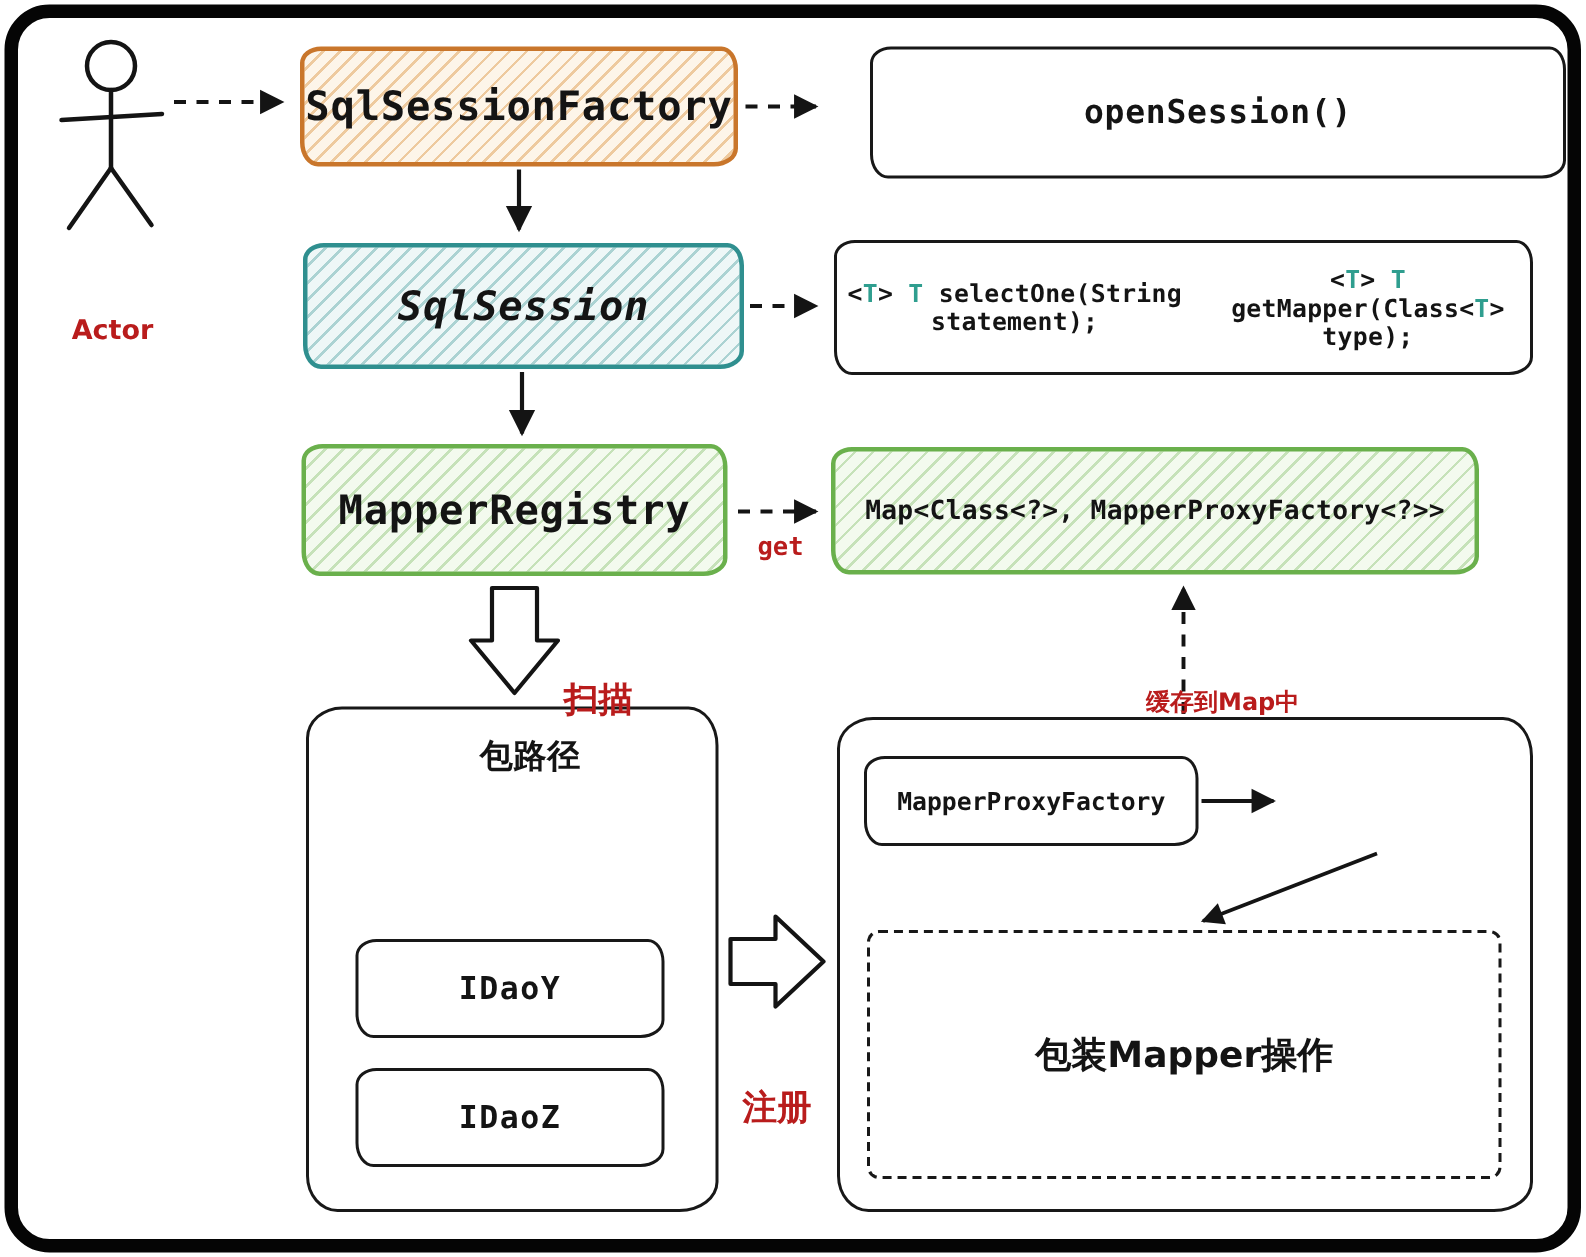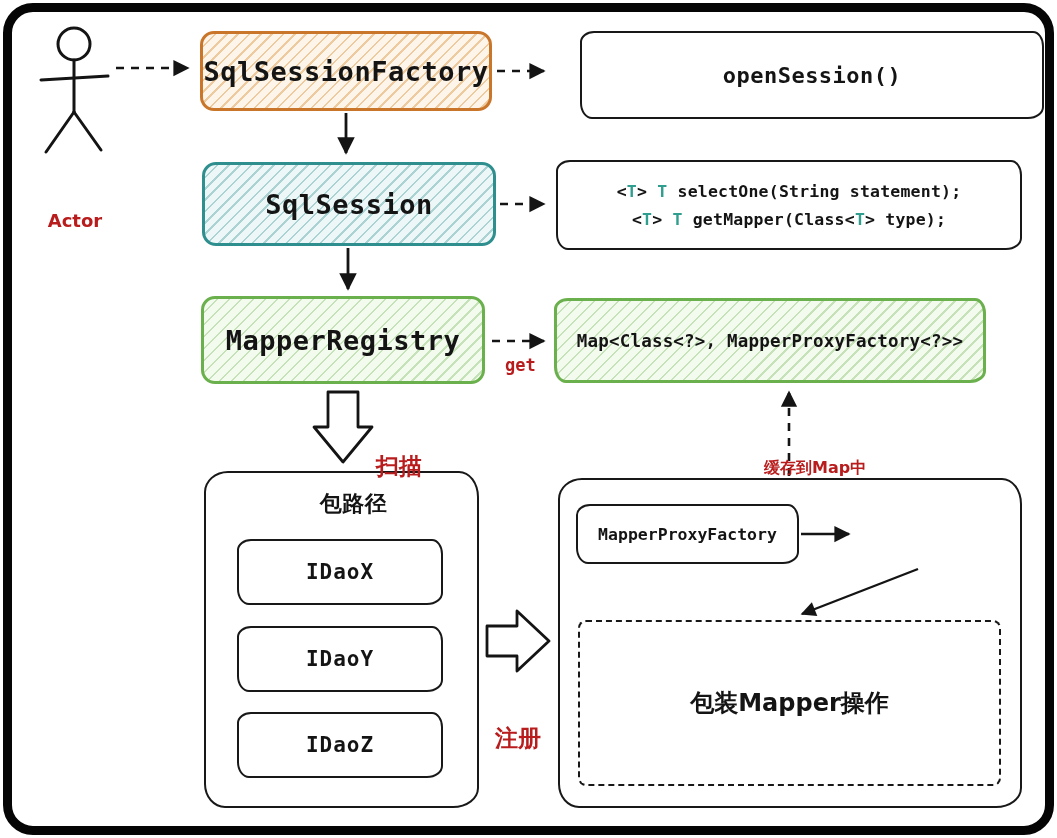--- a/index.html
+++ b/index.html
@@ -27,24 +27,24 @@
   .fill-teal{
     border:3.2px solid #2f8f8f;
     background-color:#eef7f7;
     background-image:repeating-linear-gradient(135deg, rgba(47,143,143,0.35) 0 1.8px, transparent 1.8px 8px);
   }
   .fill-green{
     border:3.2px solid #6ab04c;
     background-color:#f3faee;
     background-image:repeating-linear-gradient(135deg, rgba(106,176,76,0.33) 0 1.8px, transparent 1.8px 8.5px);
   }
-  .title-lg{font-size:27px;font-weight:700;letter-spacing:0.5px;border-radius:14px;}
+  .title-lg{font-size:27px;font-weight:700;letter-spacing:0.5px;}
   .title-md{font-size:22px;font-weight:600;letter-spacing:0.5px;margin-left:24px;}
   .code{font-size:16.5px;font-weight:600;letter-spacing:0.2px;}
-  .code-block{flex-direction:column;gap:9px;align-items:center;justify-content:center;}
+  .code-block{flex-direction:row;gap:9px;align-items:center;justify-content:center;}
   .map-text{font-size:17.5px;font-weight:700;letter-spacing:0.2px;}
   .dao-text{font-size:21px;font-weight:600;letter-spacing:1px;}
   .cn{font-family:"DejaVu Sans","Liberation Sans",sans-serif;}
   .label{
     position:absolute;z-index:4;color:#b91c1c;white-space:nowrap;
     font-family:"DejaVu Sans","Liberation Sans",sans-serif;
     margin-top:44px;
   }
   .dashed-box{
     border:2.4px dashed #181818;border-radius:8px;
@@ -61,44 +61,41 @@
   <div class="frame"></div>
 
   <div class="box fill-orange title-lg" style="left:200px;top:31px;width:292px;height:80px;">
     <span>SqlSessionFactory</span>
   </div>
 
   <div class="box title-md" style="left:556px;top:31px;width:464px;height:88px;">
     <span>openSession()</span>
   </div>
 
-  <div class="box fill-teal title-lg" style="left:202px;top:162px;width:294px;height:84px;">
+  <div class="box fill-teal title-lg" style="left:202px;top:162px;width:294px;height:84px;font-style:italic;">
     <span>SqlSession</span>
   </div>
 
   <div class="box code-block" style="left:556px;top:160px;width:466px;height:90px;">
     <div class="code"><span>&lt;</span><span style="color: rgb(47, 158, 143);">T</span><span>&gt; </span><span style="color: rgb(47, 158, 143);">T</span><span> selectOne(String statement);</span></div>
     <div class="code"><span>&lt;</span><span style="color: rgb(47, 158, 143);">T</span><span>&gt; </span><span style="color: rgb(47, 158, 143);">T</span><span> getMapper(Class&lt;</span><span style="color: rgb(47, 158, 143);">T</span><span>&gt; type);</span></div>
   </div>
 
   <div class="box fill-green title-lg" style="left:201px;top:296px;width:284px;height:88px;">
     <span>MapperRegistry</span>
   </div>
 
   <div class="box fill-green map-text" style="left:554px;top:298px;width:432px;height:85px;">
     <span>Map&lt;Class&lt;?&gt;, MapperProxyFactory&lt;?&gt;&gt;</span>
   </div>
 
   <div class="box sketch-lg" style="left:204px;top:471px;width:275px;height:337px;align-items:flex-start;">
     <span class="title-md cn" style="margin-top:16px;font-weight:700;">包路径</span>
   </div>
 
-  <div class="box dao-text" style="left:237px;top:539px;width:206px;height:66px;">
-    <span>IDaoX</span>
-  </div>
   <div class="box dao-text" style="left:237px;top:626px;width:206px;height:66px;">
     <span>IDaoY</span>
   </div>
   <div class="box dao-text" style="left:237px;top:712px;width:206px;height:66px;">
     <span>IDaoZ</span>
   </div>
 
   <div class="box sketch-lg" style="left:558px;top:478px;width:464px;height:330px;"></div>
 
   <div class="box" style="left:576px;top:504px;width:223px;height:60px;font-size:16.5px;font-weight:600;">

